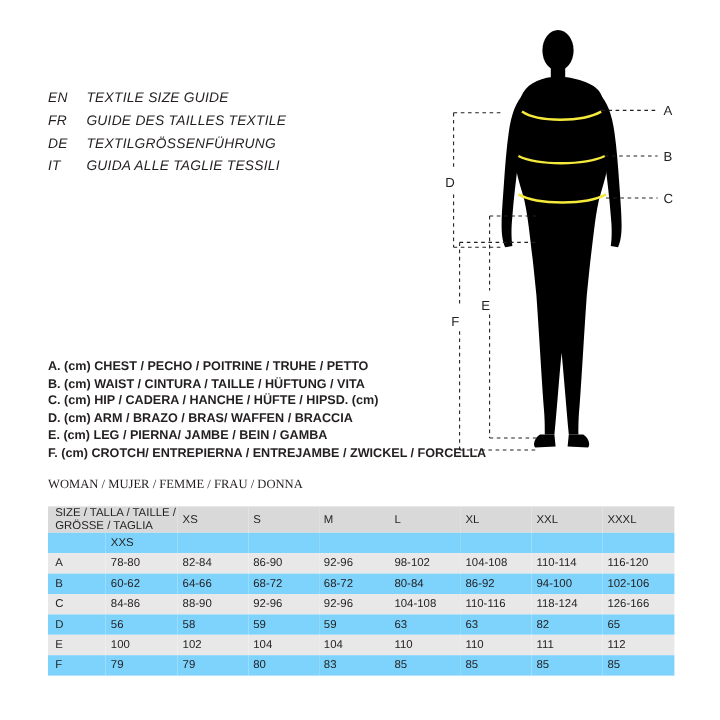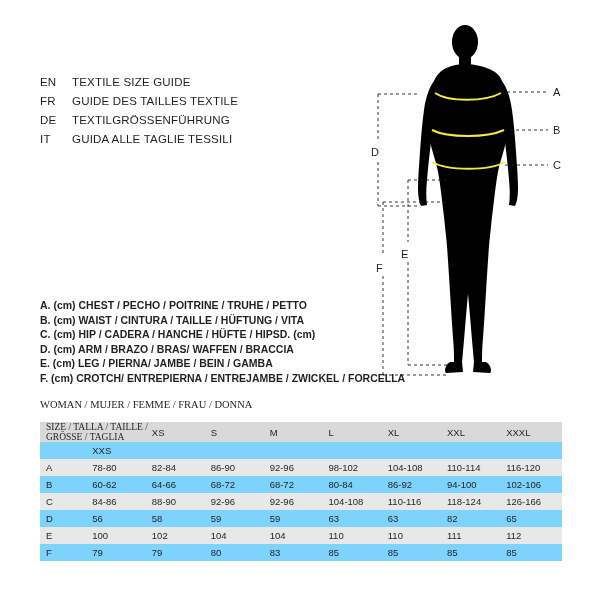--- a/index.html
+++ b/index.html
@@ -21,20 +21,21 @@
     width: 600px;
     height: 600px;
   }
 
   
   .lang-block {
     position: absolute;
     left: 40px;
     top: 36px;
     width: 320px;
+    font-style: italic;
   }
   .lang-row {
     display: flex;
     align-items: baseline;
     height: 19px;
     font-size: 11.5px;
     letter-spacing: 0.2px;
   }
   .lang-code {
     width: 32px;
@@ -95,21 +96,21 @@
     font-size: 9.5px;
     height: 16px;
   }
   .row-alt td { background: #e8e8e8; }
   .row-plain td { background: #7dd3fc; }
   .cell-label {
     width: 46px;
     padding-left: 6px !important;
   }
   .cell-val { width: 59.5px; padding-left: 4px !important; }
-  .row-head .cell-label { padding-left: 6px !important; font-family: Liberation Serif, serif; }
+  .row-head .cell-label { padding-left: 6px !important; }
 
   
   .figure {
     position: absolute;
     left: 340px;
     top: 20px;
     width: 250px;
     height: 375px;
   }
   .fig-svg { display: block; }

